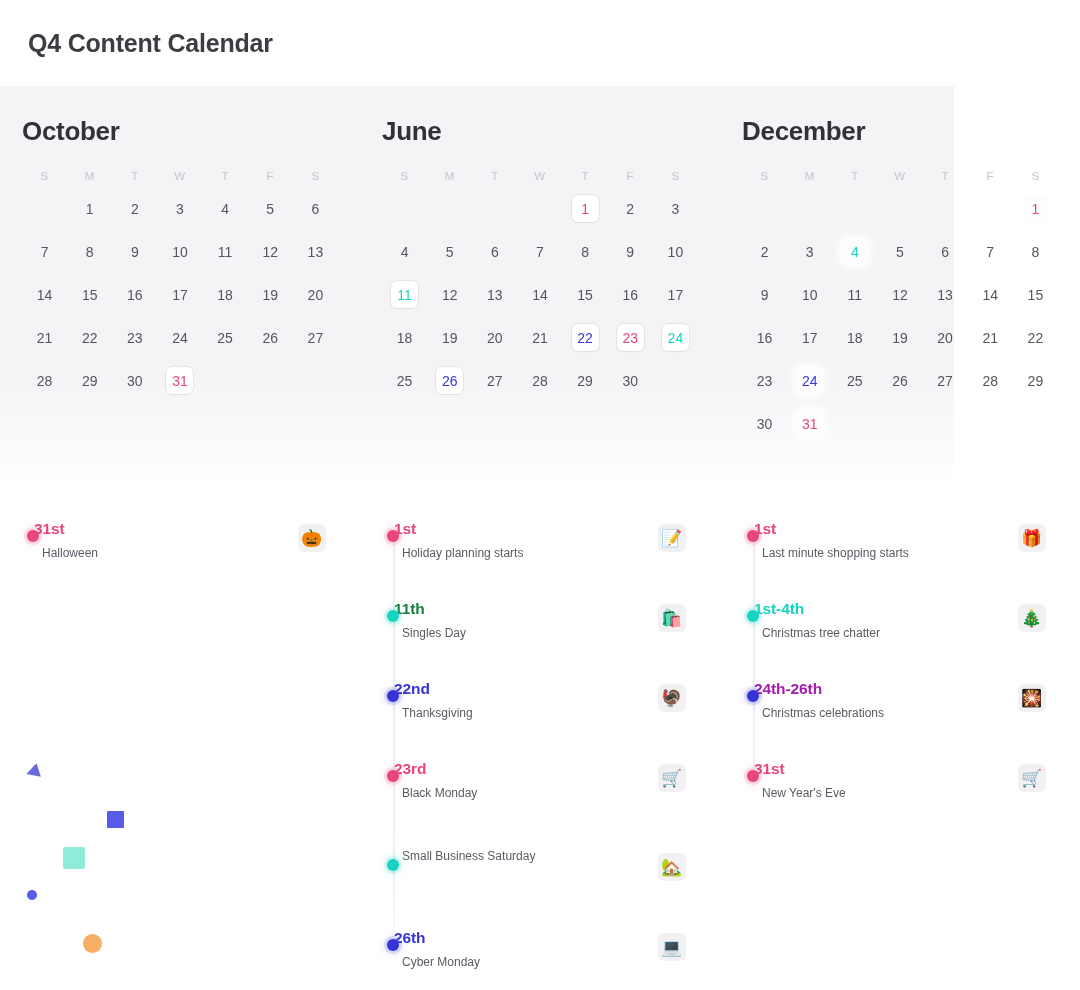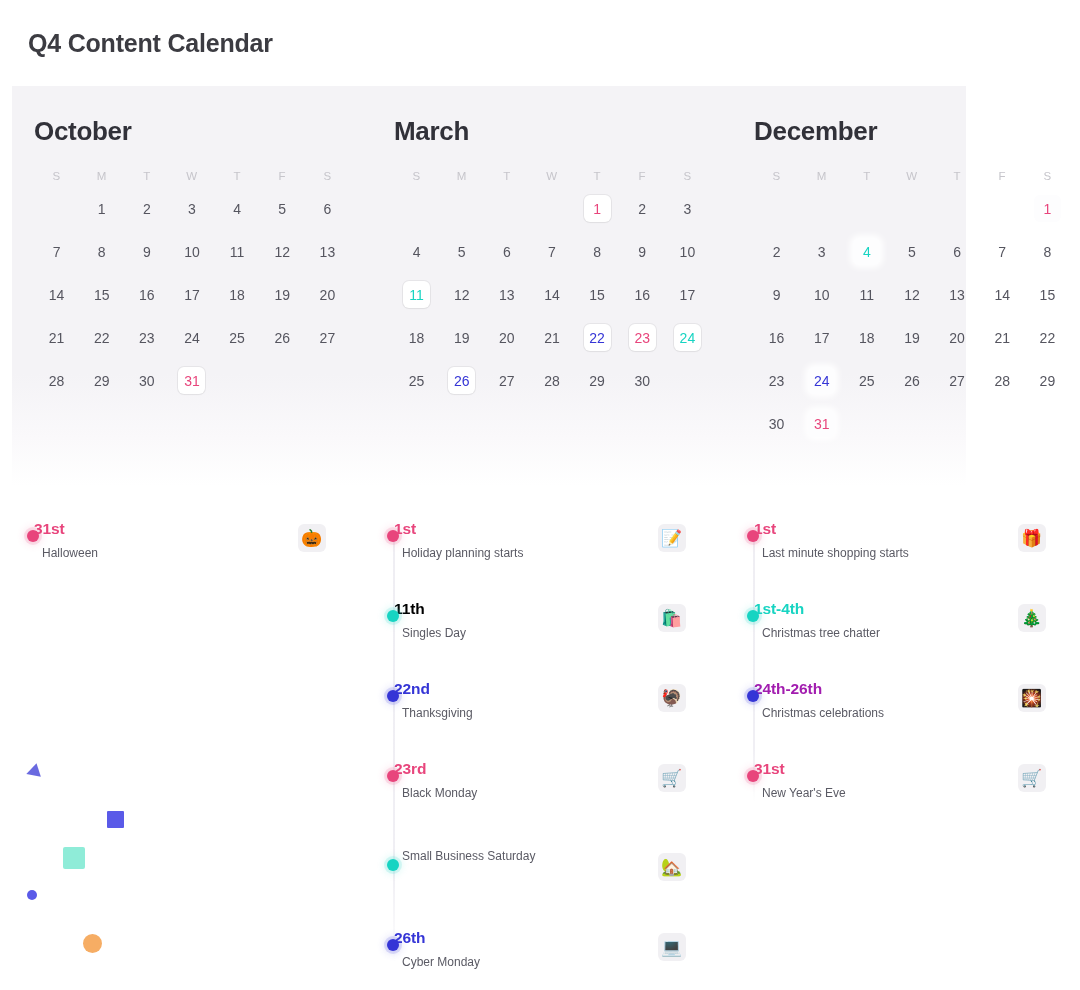--- a/index.html
+++ b/index.html
@@ -34,21 +34,21 @@
     font-size: 25px;
     font-weight: bold;
     color: #3c3c42;
     letter-spacing: -0.2px;
     text-align: center;
   }
 
   
   .calendar-band {
     position: absolute;
-    top: 86px; left: 12px;
+    top: 86px; left: 0;
     width: 954px;
     height: 400px;
     background: linear-gradient(180deg, #f4f3f6 0%, #f4f3f6 72%, #faf9fb 88%, #ffffff 100%);
   }
 
   .months {
     position: absolute;
     top: 0; left: 0;
     width: 1080px;
     display: flex;
@@ -319,21 +319,21 @@
             </div>
             <div class="cell empty">
               <span class="num"></span>
             </div>
             <div class="cell empty">
               <span class="num"></span>
             </div>
           </div>
         </div>
         <div class="month">
-          <div class="month-name">March</div>
+          <div class="month-name">June</div>
           <div class="dow-row">
             <div class="dow">S</div>
             <div class="dow">M</div>
             <div class="dow">T</div>
             <div class="dow">W</div>
             <div class="dow">T</div>
             <div class="dow">F</div>
             <div class="dow">S</div>
           </div>
           <div class="week-row">
@@ -618,21 +618,21 @@
         <div class="tl-col">
           <div class="tl-spine" style="height: 430px;"></div>
           <div class="tl-item">
             <div class="tl-dot" style="background: rgb(232, 69, 124); box-shadow: rgba(232, 69, 124, 0.133) 0px 0px 0px 3px, rgba(232, 69, 124, 0.2) 0px 0px 8px 2px;"></div>
             <div class="tl-date" style="color: rgb(232, 69, 124);">1st</div>
             <div class="tl-label">Holiday planning starts</div>
             <div class="tl-emoji">📝</div>
           </div>
           <div class="tl-item">
             <div class="tl-dot" style="background: rgb(23, 212, 194); box-shadow: rgba(23, 212, 194, 0.133) 0px 0px 0px 3px, rgba(23, 212, 194, 0.2) 0px 0px 8px 2px;"></div>
-            <div class="tl-date" style="color: #000000;">11th</div>
+            <div class="tl-date" style="color: #15803d;">11th</div>
             <div class="tl-label">Singles Day</div>
             <div class="tl-emoji">🛍️</div>
           </div>
           <div class="tl-item">
             <div class="tl-dot" style="background: rgb(53, 53, 214); box-shadow: rgba(53, 53, 214, 0.133) 0px 0px 0px 3px, rgba(53, 53, 214, 0.2) 0px 0px 8px 2px;"></div>
             <div class="tl-date" style="color: rgb(53, 53, 214);">22nd</div>
             <div class="tl-label">Thanksgiving</div>
             <div class="tl-emoji">🦃</div>
           </div>
           <div class="tl-item">

